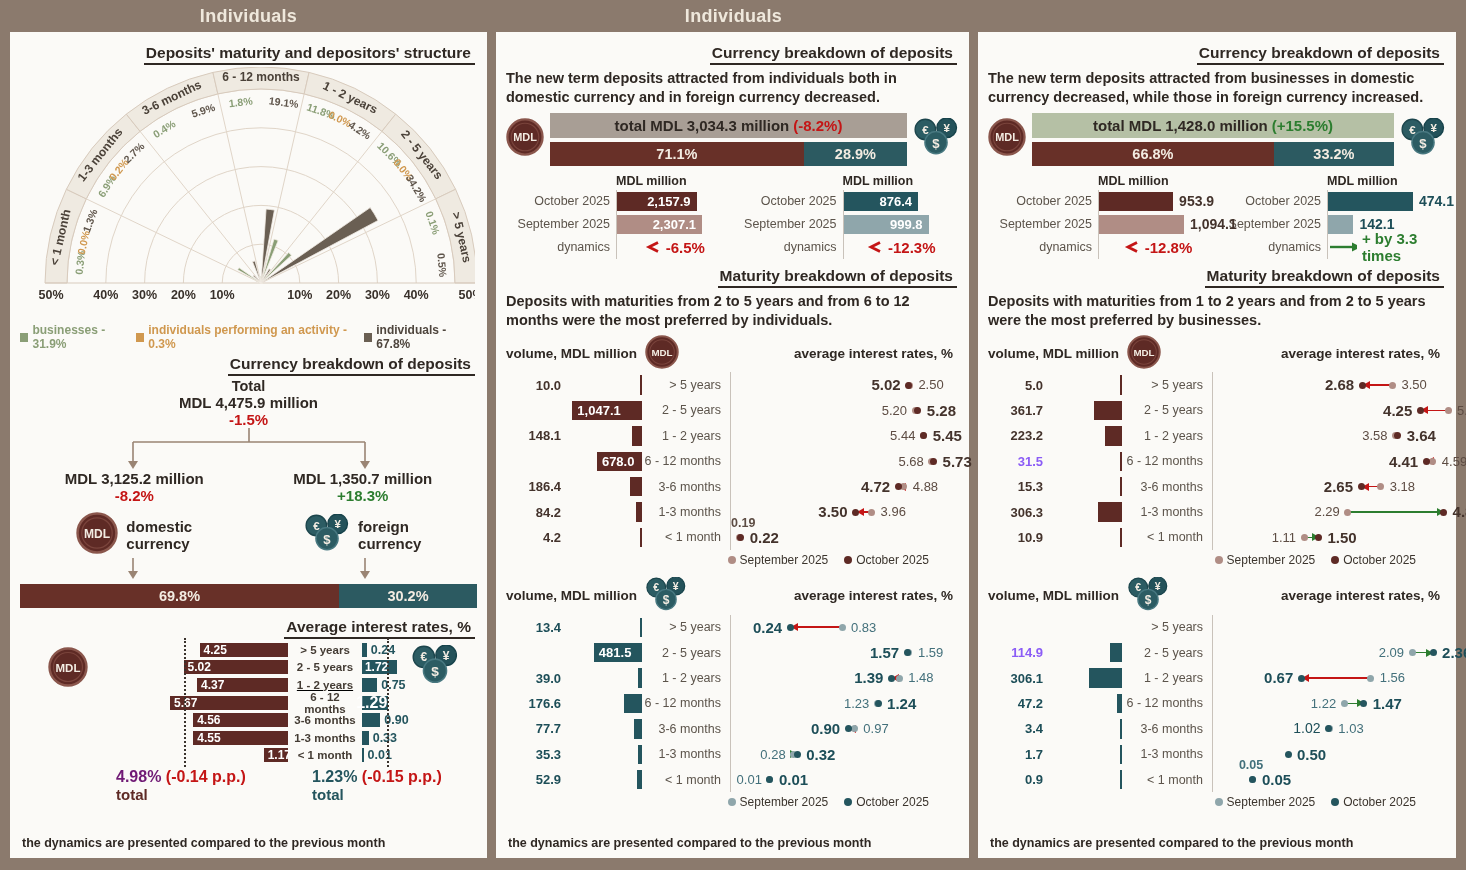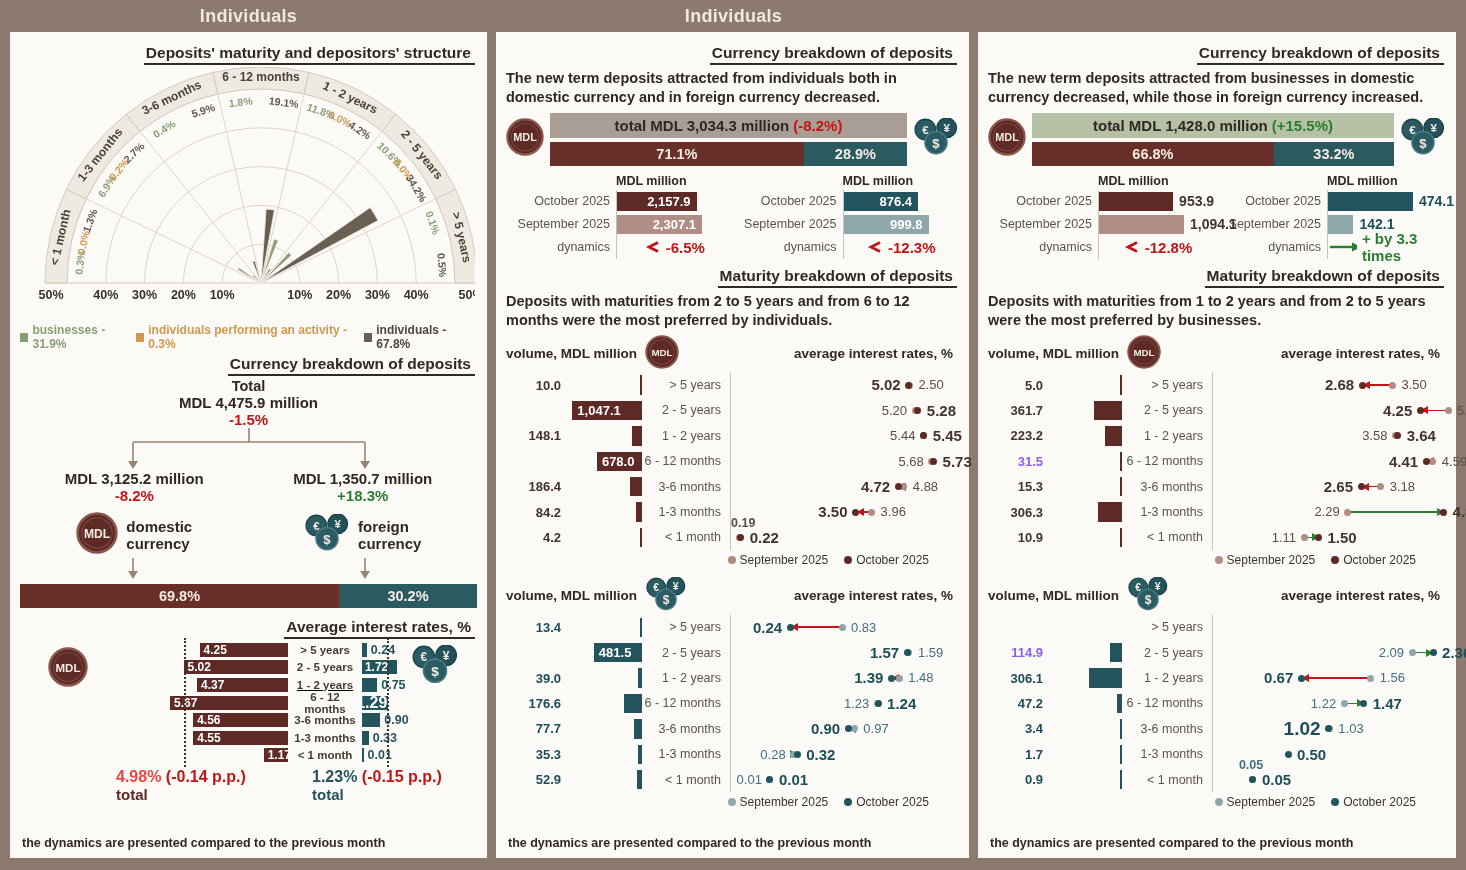--- a/index.html
+++ b/index.html
@@ -315,21 +315,21 @@
     <circle cx="15" cy="14" r="12.5" fill="#2c5c63" stroke="#1c454c" stroke-width="1.6"></circle>
     <text x="15" y="19" text-anchor="middle" font-size="14" font-weight="bold" fill="#f3ece2" font-family="Liberation Sans,sans-serif">€</text>
     <circle cx="41" cy="12" r="12" fill="#24525a" stroke="#16424a" stroke-width="1.6"></circle>
     <text x="41" y="17" text-anchor="middle" font-size="14" font-weight="bold" fill="#f3ece2" font-family="Liberation Sans,sans-serif">¥</text>
     <circle cx="28" cy="30" r="13.5" fill="#2c5c63" stroke="#487880" stroke-width="1.8"></circle>
     <text x="28" y="36" text-anchor="middle" font-size="16" font-weight="bold" fill="#f3ece2" font-family="Liberation Sans,sans-serif">$</text>
           </svg></span>
     </div>
     <div class="totals-row">
       <div class="tot-l">
-        <span class="tot-big" id="dt-rt-mdl" style="color: #ef4444; margin-top: 24px;">4.98%</span>
+        <span class="tot-big" id="dt-rt-mdl" style="color: #701a75; margin-top: 24px;">4.98%</span>
         <span class="tot-red">(-0.14 p.p.)</span>
         <div class="tot-word" id="dt-rtw-mdl" style="color: rgb(94, 42, 37);">total</div>
       </div>
       <div class="tot-r">
         <span class="tot-big" id="dt-rt-fx" style="color: rgb(36, 85, 94);">1.23%</span>
         <span class="tot-red">(-0.15 p.p.)</span>
         <div class="tot-word" id="dt-rtw-fx" style="color: rgb(36, 85, 94);">total</div>
       </div>
     </div>
     <div class="footer-note">the dynamics are presented compared to the previous month</div>
@@ -971,21 +971,21 @@
         </div>
         <div class="mrow" style="height:25.4px;">
           <span class="mval" style="width:60px;color:#1d4e58;">3.4</span>
           <div class="mbarzone" style="width:74px;height:25.4px;">
             <div style="position:absolute;right:0;top:3px;height:19.4px;width:1.8px;background:#24555e;"></div>
           </div>
           <span class="mcat" style="width:90px;">3-6 months</span>
           <div class="mrates">
             <div style="position:absolute;left:112.84px;top:9.2px;width:7px;height:7px;border-radius:50%;background:#8fa6ab;"></div>
             <div style="position:absolute;left:112.06px;top:9.2px;width:7px;height:7px;border-radius:50%;background:#24555e;"></div>
-            <span style="position: absolute; top: 0px; line-height: 25.4px; font-weight: bold; font-size: 19px; color: rgb(29, 78, 88); white-space: nowrap; right: calc(100% - 107.56px);">1.02</span>
+            <span style="position: absolute; top: 0px; line-height: 25.4px; font-weight: normal; font-size: 14px; color: rgb(29, 78, 88); white-space: nowrap; right: calc(100% - 107.56px);">1.02</span>
             <span style="position: absolute; top: 0px; line-height: 25.4px; font-size: 13px; color: rgb(67, 112, 123); white-space: nowrap; left: 125.34px;">1.03</span>
           </div>
         </div>
         <div class="mrow" style="height:25.4px;">
           <span class="mval" style="width:60px;color:#1d4e58;">1.7</span>
           <div class="mbarzone" style="width:74px;height:25.4px;">
             <div style="position:absolute;right:0;top:3px;height:19.4px;width:1.8px;background:#24555e;"></div>
           </div>
           <span class="mcat" style="width:90px;">1-3 months</span>
           <div class="mrates">

